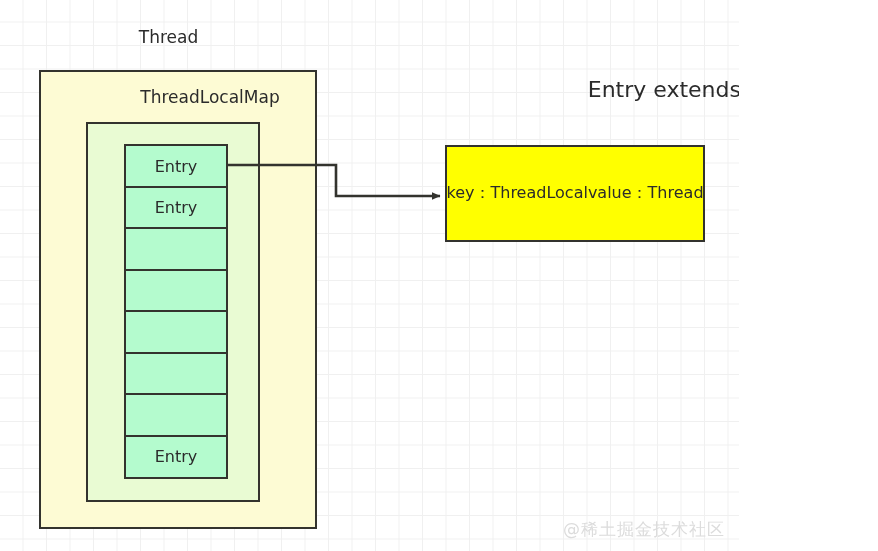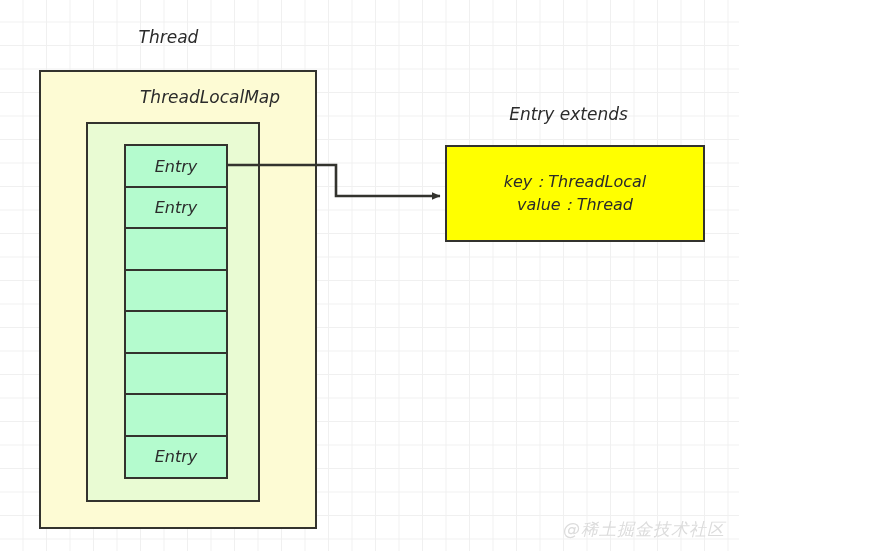--- a/index.html
+++ b/index.html
@@ -20,21 +20,20 @@
       linear-gradient(to right, #f0f0f0 1px, transparent 1px),
       linear-gradient(to bottom, #f0f0f0 1px, transparent 1px),
       linear-gradient(to right, #e6e6e6 1px, transparent 1px),
       linear-gradient(to bottom, #e6e6e6 1px, transparent 1px);
     background-size:
       23.5px 23.5px,
       23.5px 23.5px,
       94px 94px,
       94px 94px;
     background-position: -1px -2px, -1px -2px, -1px -2px, -1px -2px;
-    font-style: italic;
   }
 
   .lbl {
     position: absolute;
     color: #2b2b2b;
     white-space: nowrap;
     line-height: 1.28;
   }
 
   .thread-label {
@@ -105,37 +104,36 @@
     top: 0;
     width: 878px;
     height: 551px;
     pointer-events: none;
   }
 
   .entry-head {
     left: 396px;
     top: 76px;
     width: 345px;
-    text-align: center;
-    font-size: 17px;
-    margin-top: 28px;
+    text-align: right;
+    font-size: 22px;
   }
   .entry-head .l2 { display: block; }
 
   .kv-box {
     position: absolute;
     left: 445px;
     top: 145px;
     width: 260px;
     height: 97px;
     background: #ffff00;
     border: 2.5px solid #33332e;
     box-sizing: border-box;
     display: flex;
-    flex-direction: column;
+    flex-direction: row;
     align-items: center;
     justify-content: center;
   }
   .kv-box .kv-line {
     font-size: 16px;
     color: #2b2b2b;
     line-height: 1.42;
     white-space: pre;
   }
 

